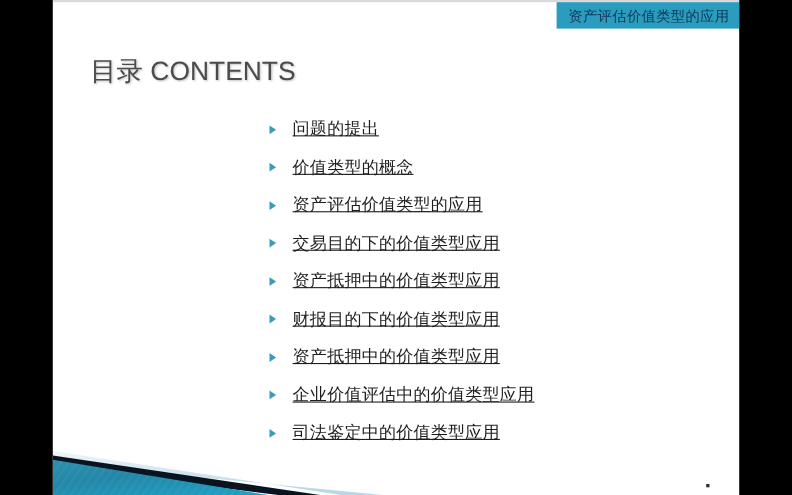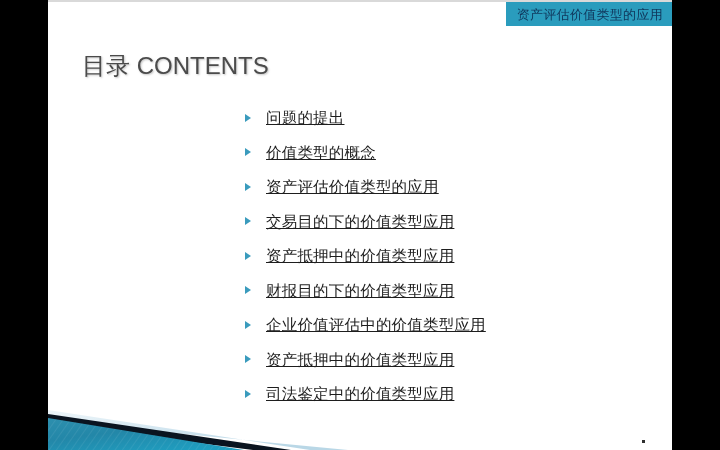--- a/index.html
+++ b/index.html
@@ -182,26 +182,26 @@
         <span class="toc-label">资产抵押中的价值类型应用</span>
       </li>
 
       <li class="toc-item">
         <span class="toc-bullet"></span>
         <span class="toc-label">财报目的下的价值类型应用</span>
       </li>
 
       <li class="toc-item">
         <span class="toc-bullet"></span>
+        <span class="toc-label">资产抵押中的价值类型应用</span>
+      </li>
+
+      <li class="toc-item">
+        <span class="toc-bullet"></span>
         <span class="toc-label">企业价值评估中的价值类型应用</span>
-      </li>
-
-      <li class="toc-item">
-        <span class="toc-bullet"></span>
-        <span class="toc-label">资产抵押中的价值类型应用</span>
       </li>
 
       <li class="toc-item">
         <span class="toc-bullet"></span>
         <span class="toc-label">司法鉴定中的价值类型应用</span>
       </li>
 
     </ul>
 
     <div id="corner-decoration">

